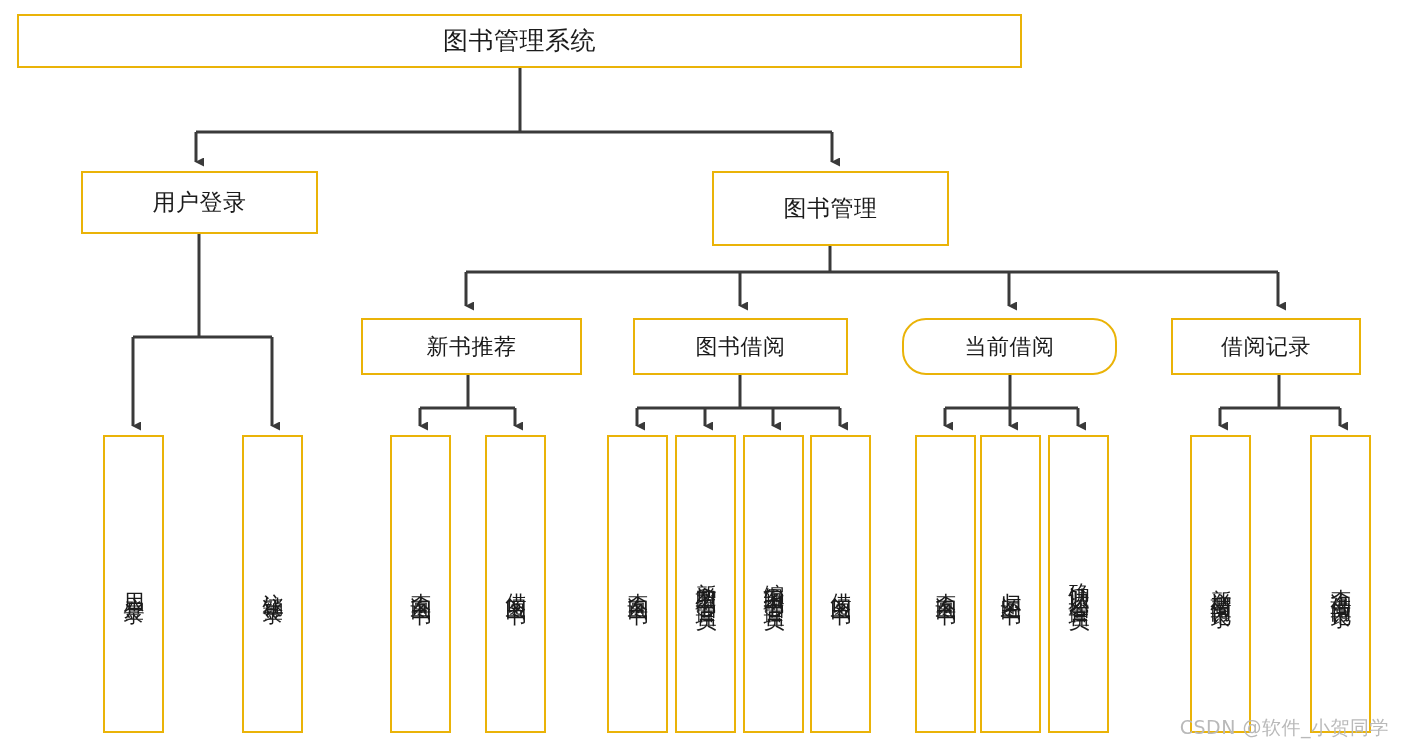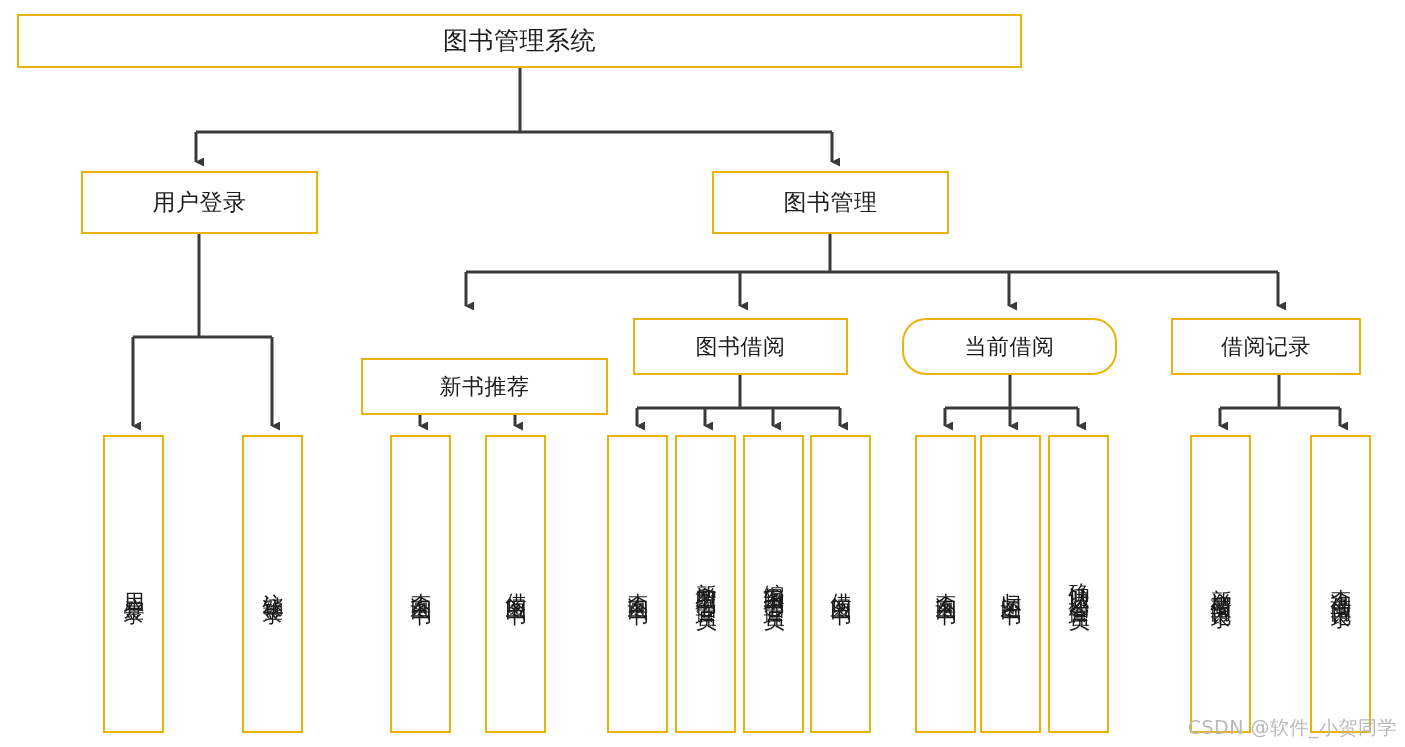--- a/index.html
+++ b/index.html
@@ -50,21 +50,21 @@
   }
   .node.vertical .label {
     letter-spacing: 4px;
   }
   .node-title .label { font-size: 25px; }
   .node-l1 .label { font-size: 23px; }
   .node-l2 .label { font-size: 22px; }
   .node-leaf .label { font-size: 21px; }
   .watermark {
     position: absolute;
-    right: 8px;
+    right: 16px;
     bottom: 6px;
     font-size: 19px;
     color: #b9b9b9;
     letter-spacing: 0.5px;
     user-select: none;
     white-space: nowrap;
   }
 </style>
 </head>
 <body>
@@ -122,25 +122,25 @@
   </svg>
 
   <div class="node horizontal node-title" style="left:17px; top:14px; width:1005px; height:54px;">
     <span class="label">图书管理系统</span>
   </div>
 
   <div class="node horizontal node-l1" style="left:81px; top:171px; width:237px; height:63px;">
     <span class="label">用户登录</span>
   </div>
 
-  <div class="node horizontal node-l1" style="left:712px; top:171px; width:237px; height:63px;">
+  <div class="node horizontal node-l1" style="left:712px; top:171px; width:237px; height:75px;">
     <span class="label">图书管理</span>
   </div>
 
-  <div class="node horizontal node-l2" style="left:361px; top:318px; width:247px; height:57px;margin-top:40px;">
+  <div class="node horizontal node-l2" style="left:361px; top:318px; width:221px; height:57px;">
     <span class="label">新书推荐</span>
   </div>
 
   <div class="node horizontal node-l2" style="left:633px; top:318px; width:215px; height:57px;">
     <span class="label">图书借阅</span>
   </div>
 
   <div class="node horizontal node-l2" style="left:902px; top:318px; width:215px; height:57px;border-radius:24px;">
     <span class="label">当前借阅</span>
   </div>

